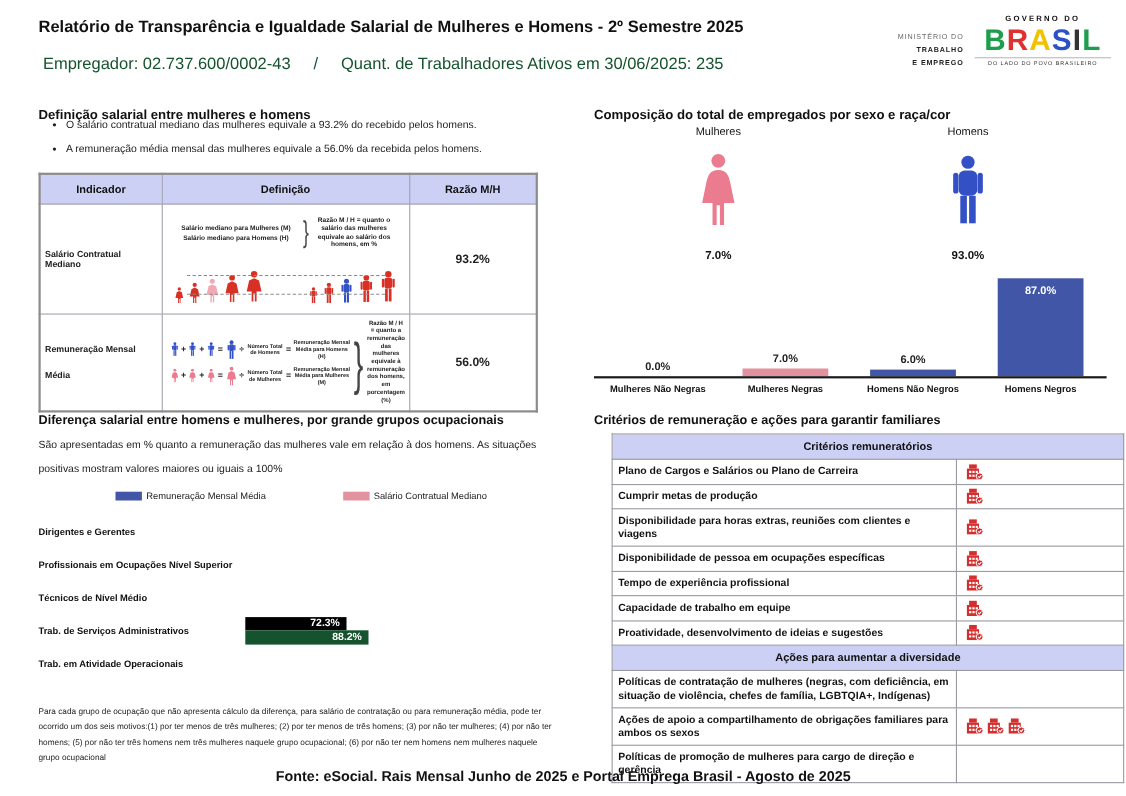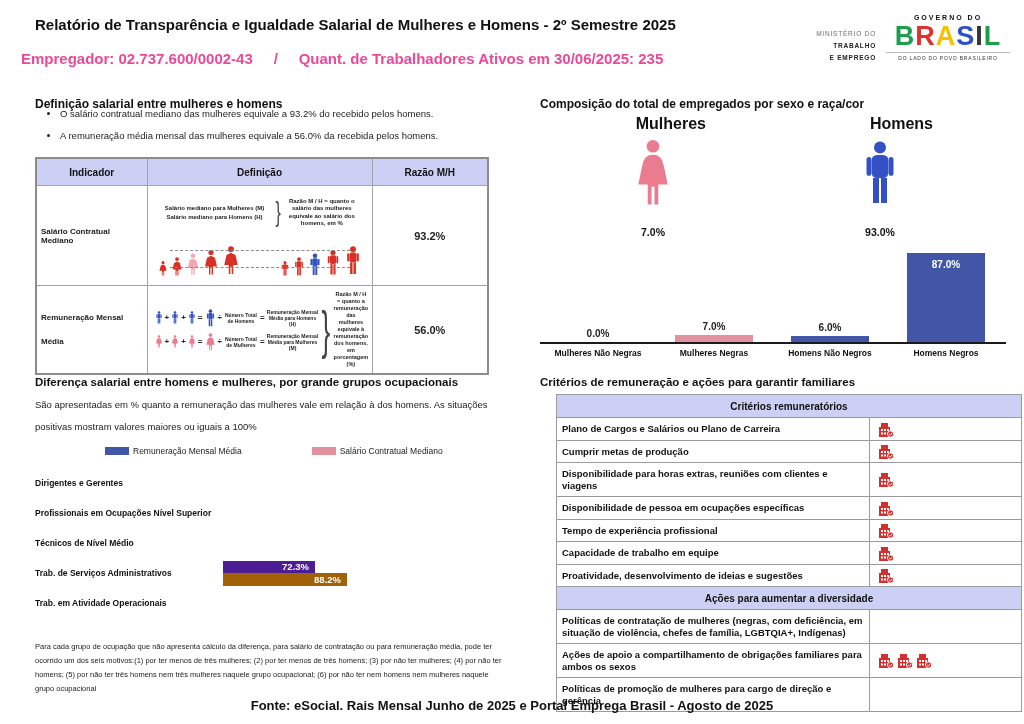--- a/index.html
+++ b/index.html
@@ -1,21 +1,21 @@
 <!DOCTYPE html>
 <html><head>
 <meta charset="utf-8">
 <style>
   html,body{margin:0;padding:0;}
   body{width:1024px;height:724px;position:relative;background:#fff;
        font-family:"Liberation Sans","DejaVu Sans",sans-serif;color:#1a1a1a;overflow:hidden;}
   .abs{position:absolute;}
   
   .hdr-title{left:35px;top:16px;font-size:15px;font-weight:bold;color:#111;}
-  .hdr-sub{left:21px;top:50px;font-size:15px;font-weight:bold;color:#ec4899;white-space:pre;}
+  .hdr-sub{left:39px;top:50px;font-size:15px;font-weight:normal;color:#14532d;white-space:pre;}
   .ministry{left:790px;top:28px;width:86px;text-align:right;font-size:6.5px;letter-spacing:.8px;line-height:12px;}
   .ministry .m1{color:#6b6b6b;}
   .ministry .m2,.ministry .m3{color:#222;font-weight:bold;}
   .gov{left:886px;top:14px;width:124px;text-align:center;}
   .gov-top{font-size:7px;font-weight:bold;letter-spacing:2px;color:#111;}
   .gov-brand{font-size:27px;font-weight:900;letter-spacing:1px;line-height:30px;}
   .gov-brand span{display:inline-block;}
   .gov-bottom{font-size:5px;letter-spacing:.8px;color:#333;border-top:1px solid #bbb;padding-top:2px;margin-top:1px;}
   
   .sec-title{font-size:12px;font-weight:bold;color:#111;}
@@ -42,21 +42,21 @@
   .def2-left{display:flex;flex-direction:column;gap:6px;}
   .formula{display:flex;align-items:center;gap:2px;}
   .op{font-size:8px;font-weight:bold;color:#222;}
   .stack{font-size:5px;font-weight:600;color:#222;text-align:center;line-height:6px;}
   .stack.s1{width:34px;}
   .stack.s2{width:52px;}
   .brace2{font-size:26px;transform:scaleY(2.0);color:#444;line-height:26px;}
   .def2-note{width:56px;font-size:5.5px;font-weight:600;color:#222;text-align:center;line-height:7px;}
   
   .comp-title{left:540px;top:97px;}
-  .comp-lab{width:106px;text-align:right;font-size:16px;font-weight:bold;color:#111;}
+  .comp-lab{width:106px;text-align:center;font-size:10px;font-weight:normal;color:#111;}
   .comp-val-big{width:106px;text-align:center;font-size:10.5px;font-weight:bold;color:#111;}
   .comp-chart{left:540px;top:248px;width:466px;height:120px;}
   .comp-axis{position:absolute;left:0;right:0;top:94px;height:2px;background:#1a1a1a;}
   .comp-slot{position:absolute;bottom:26px;width:116px;height:94px;}
   .comp-bar{position:absolute;bottom:0;left:19px;width:78px;}
   .comp-val{position:absolute;left:0;width:116px;text-align:center;font-size:10px;font-weight:bold;color:#222;}
   .comp-cat{position:absolute;top:100px;width:116px;text-align:center;font-size:8.5px;font-weight:bold;color:#111;}
   
   .occ-title{left:35px;top:376px;font-size:11.5px;}
   .occ-sub{left:35px;top:394px;width:468px;font-size:9.5px;color:#222;line-height:22px;}
@@ -349,24 +349,24 @@
     <div class="occ-cat">Profissionais em Ocupações Nível Superior</div>
     <div class="occ-bars"></div>
   </div>
   <div class="occ-row">
     <div class="occ-cat">Técnicos de Nível Médio</div>
     <div class="occ-bars"></div>
   </div>
   <div class="occ-row">
     <div class="occ-cat">Trab. de Serviços Administrativos</div>
     <div class="occ-bars">
-        <div class="occ-bar" style="width: 92px; background: #4c1d95;">
+        <div class="occ-bar" style="width: 92px; background: #000000;">
           <span class="occ-val" style="line-height: 12px;">72.3%</span>
         </div>
-        <div class="occ-bar p2" style="width: 112px; background: #a16207; padding-left: 12px;">
+        <div class="occ-bar p2" style="width: 112px; background: #14532d;">
           <span class="occ-val" style="line-height: 13px;">88.2%</span>
         </div>
       </div>
   </div>
   <div class="occ-row">
     <div class="occ-cat">Trab. em Atividade Operacionais</div>
     <div class="occ-bars"></div>
   </div>
 </div>
 

